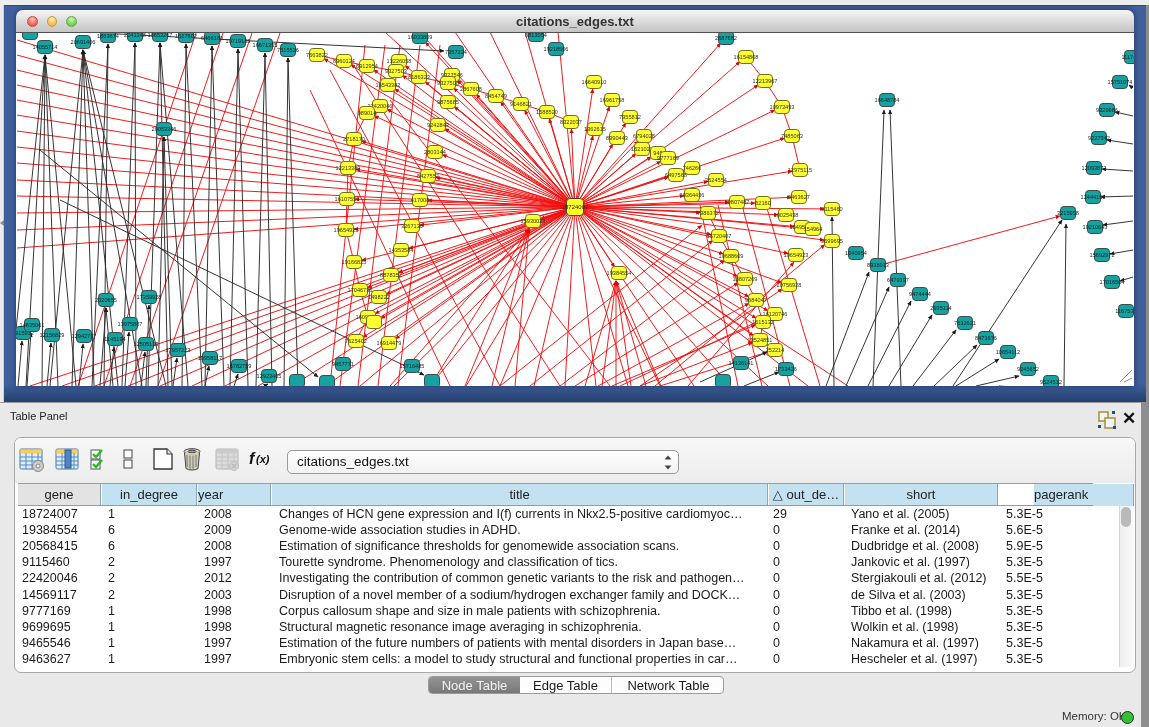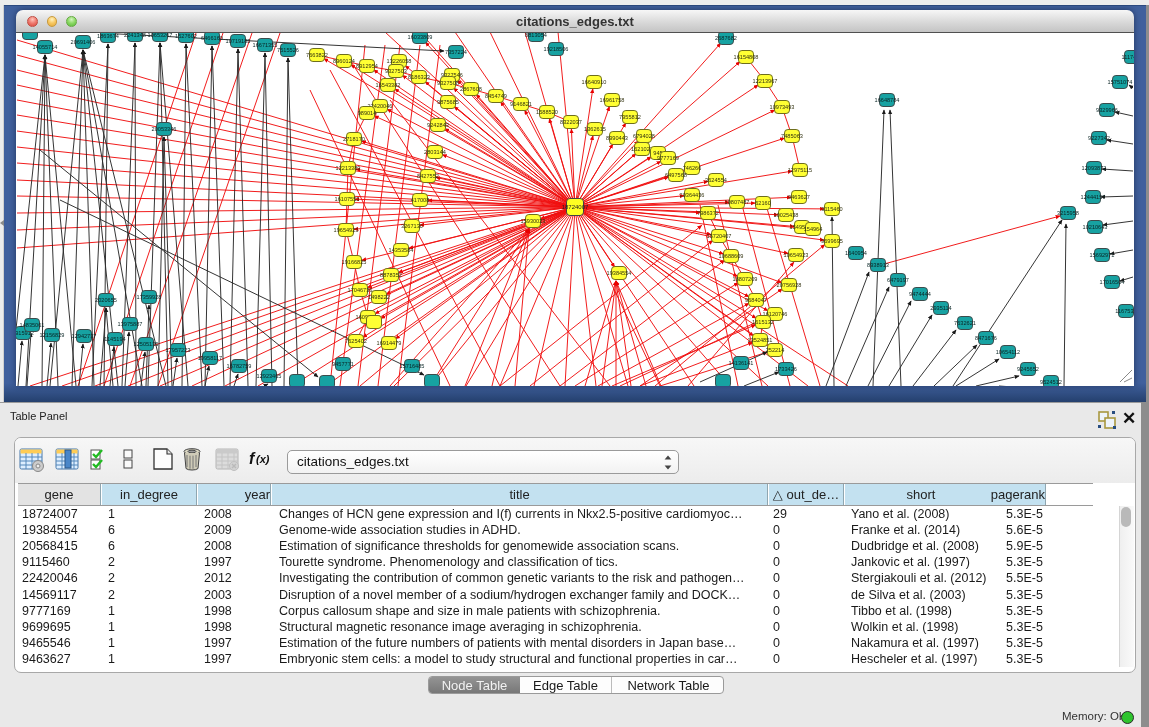--- a/index.html
+++ b/index.html
@@ -640,36 +640,36 @@
 
 <div class="abs" style="left:287px;top:450px;width:392px;height:24px;background:linear-gradient(#fff,#f2f2f2);border:1px solid #9a9a9a;border-radius:5px"></div>
 <div class="abs" style="left:297px;top:450px;height:24px;line-height:24px;font-size:13.5px;color:#111">citations_edges.txt</div>
 <svg class="abs" style="left:663px;top:455px" width="10" height="15" viewBox="0 0 10 15">
     <path d="M5,0.5 L8.4,4.6 L1.6,4.6 z M5,14.5 L8.4,10.4 L1.6,10.4 z" fill="#444"></path>
   </svg>
 
 <div class="abs" style="font-size:13px;color:#222">
     <div style="position:absolute;left:18px;top:484px;width:83px;height:22px;line-height:22px;background:#e3e3e3;border-right:1px solid #8fa6b0;text-align:center;overflow:hidden">gene</div>
     <div style="position:absolute;left:102px;top:484px;width:95px;height:22px;line-height:22px;background:#c3e1f0;border-right:1px solid #8fa6b0;text-align:center;overflow:hidden">in_degree</div>
-    <div style="position:absolute;left:198px;top:484px;width:73px;height:22px;line-height:22px;background:#c3e1f0;border-right:1px solid #8fa6b0;text-align:right;overflow:hidden">year</div>
+    <div style="position:absolute;left:198px;top:484px;width:73px;height:22px;line-height:22px;background:#c3e1f0;border-right:1px solid #8fa6b0;text-align:left;overflow:hidden">year</div>
     <div style="position:absolute;left:272px;top:484px;width:496px;height:22px;line-height:22px;background:#c3e1f0;border-right:1px solid #8fa6b0;text-align:center;overflow:hidden">title</div>
     <div style="position:absolute;left:769px;top:484px;width:75px;height:22px;line-height:22px;background:#c3e1f0;border-right:1px solid #8fa6b0;text-align:center;overflow:hidden">△ out_de…</div>
     <div style="position:absolute;left:845px;top:484px;width:153px;height:22px;line-height:22px;background:#c3e1f0;border-right:1px solid #8fa6b0;text-align:center;overflow:hidden">short</div>
-    <div style="position:absolute;left:954px;top:484px;width:92px;height:22px;line-height:22px;background:#c3e1f0;border-right:1px solid #8fa6b0;text-align:right;overflow:hidden">pagerank</div>
+    <div style="position:absolute;left:1034px;top:484px;width:100px;height:22px;line-height:22px;background:#c3e1f0;border-right:1px solid #8fa6b0;text-align:left;overflow:hidden">pagerank</div>
   </div>
 <div class="abs" style="left:18px;top:483px;width:1075px;height:1px;background:#9a9a9a"></div>
 <div class="abs" style="left:18px;top:505px;width:1075px;height:1px;background:#9a9a9a"></div>
 
 <div class="abs" style="font-size:12.5px;color:#1a1a1a">
     <div style="position:absolute;left:18px;top:506.0px;width:80px;height:16px;line-height:16px;padding-left:4px;overflow:hidden;white-space:nowrap">18724007</div>
     <div style="position:absolute;left:102px;top:506.0px;width:90px;height:16px;line-height:16px;padding-left:6px;overflow:hidden;white-space:nowrap">1</div>
     <div style="position:absolute;left:198px;top:506.0px;width:68px;height:16px;line-height:16px;padding-left:6px;overflow:hidden;white-space:nowrap">2008</div>
     <div style="position:absolute;left:272px;top:506.0px;width:490px;height:16px;line-height:16px;padding-left:7px;overflow:hidden;white-space:nowrap">Changes of HCN gene expression and I(f) currents in Nkx2.5‑positive cardiomyoc…</div>
     <div style="position:absolute;left:769px;top:506.0px;width:72px;height:16px;line-height:16px;padding-left:4px;overflow:hidden;white-space:nowrap">29</div>
-    <div style="position:absolute;left:845px;top:506.0px;width:148px;height:16px;line-height:16px;padding-left:6px;overflow:hidden;white-space:nowrap">Yano et al. (2008)</div>
+    <div style="position:absolute;left:845px;top:506.0px;width:148px;height:16px;line-height:16px;padding-left:6px;overflow:hidden;white-space:nowrap">Yano et al. (2005)</div>
     <div style="position:absolute;left:999px;top:506.0px;width:86px;height:16px;line-height:16px;padding-left:7px;overflow:hidden;white-space:nowrap">5.3E-5</div>
 <div style="position:absolute;left:18px;top:522.1px;width:80px;height:16px;line-height:16px;padding-left:4px;overflow:hidden;white-space:nowrap">19384554</div>
     <div style="position:absolute;left:102px;top:522.1px;width:90px;height:16px;line-height:16px;padding-left:6px;overflow:hidden;white-space:nowrap">6</div>
     <div style="position:absolute;left:198px;top:522.1px;width:68px;height:16px;line-height:16px;padding-left:6px;overflow:hidden;white-space:nowrap">2009</div>
     <div style="position:absolute;left:272px;top:522.1px;width:490px;height:16px;line-height:16px;padding-left:7px;overflow:hidden;white-space:nowrap">Genome‑wide association studies in ADHD.</div>
     <div style="position:absolute;left:769px;top:522.1px;width:72px;height:16px;line-height:16px;padding-left:4px;overflow:hidden;white-space:nowrap">0</div>
     <div style="position:absolute;left:845px;top:522.1px;width:148px;height:16px;line-height:16px;padding-left:6px;overflow:hidden;white-space:nowrap">Franke et al. (2014)</div>
     <div style="position:absolute;left:999px;top:522.1px;width:86px;height:16px;line-height:16px;padding-left:7px;overflow:hidden;white-space:nowrap">5.6E-5</div>
 <div style="position:absolute;left:18px;top:538.2px;width:80px;height:16px;line-height:16px;padding-left:4px;overflow:hidden;white-space:nowrap">20568415</div>
     <div style="position:absolute;left:102px;top:538.2px;width:90px;height:16px;line-height:16px;padding-left:6px;overflow:hidden;white-space:nowrap">6</div>

